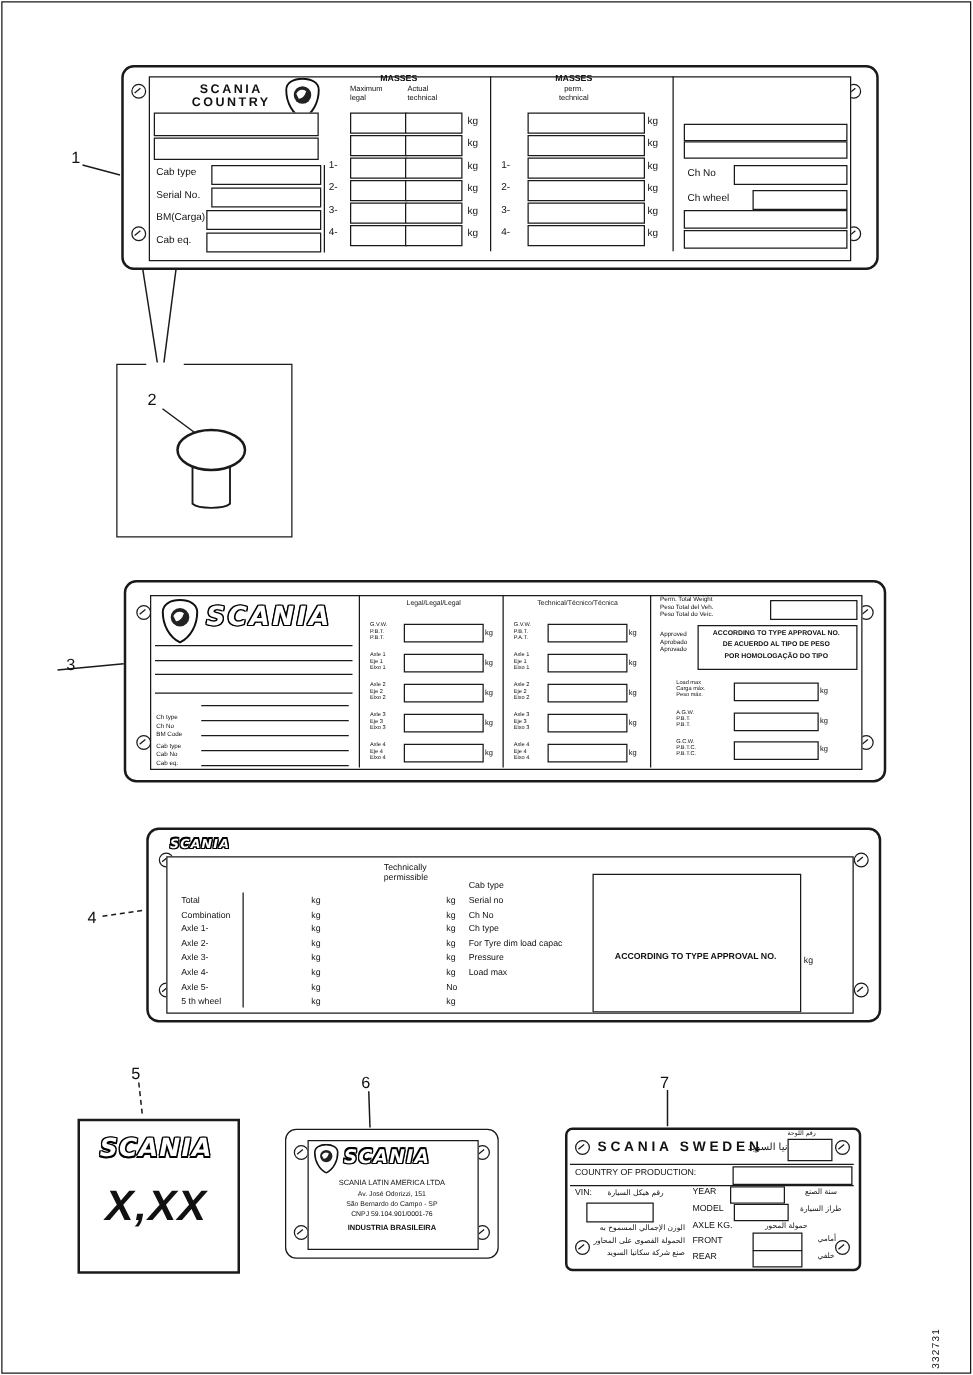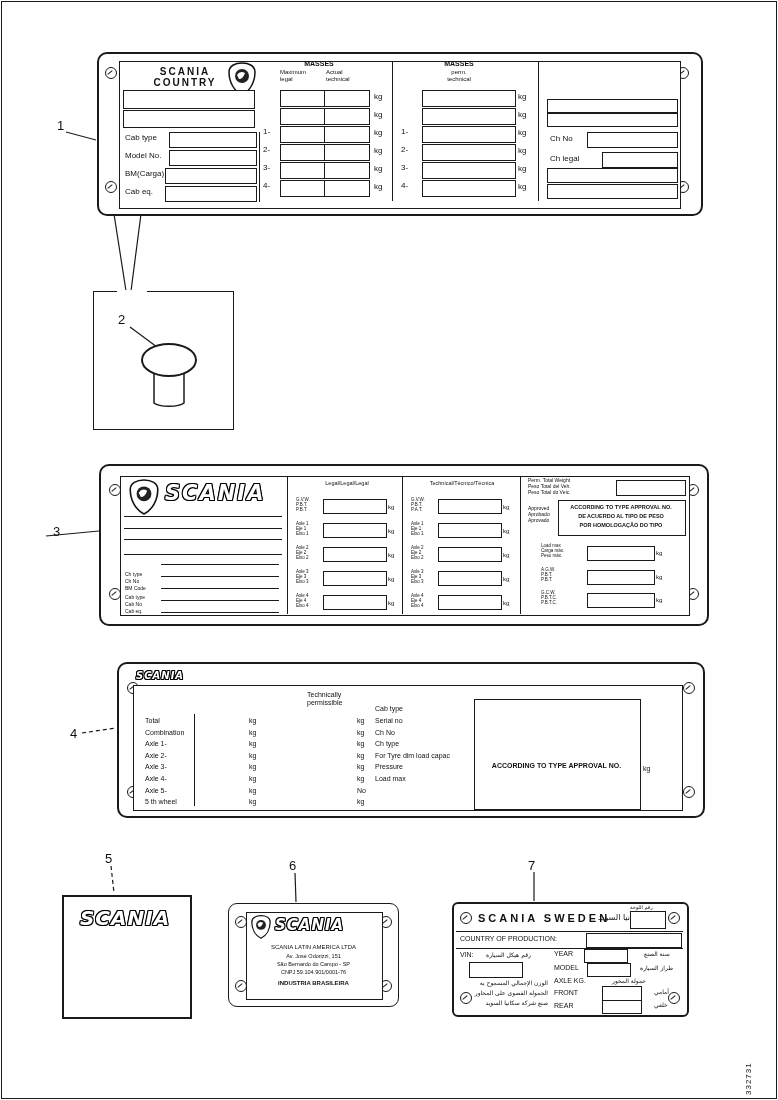--- a/index.html
+++ b/index.html
@@ -67,21 +67,21 @@
     </div>
     <svg style="left:128px;top:8px;" width="30" height="34" viewBox="0 0 30 34">
       <path d="M15 1 C22 1 28 4 28 10 C28 20 23 29 15 33 C7 29 2 20 2 10 C2 4 8 1 15 1 Z" fill="none" stroke="#111" stroke-width="1.5"></path>
       <circle cx="15" cy="14" r="7" fill="#222"></circle>
       <path d="M10 13 Q13 8 18 11 Q16 17 12 17 Z" fill="#fff"></path>
     </svg>
     <div class="rect" style="left:24px;top:36px;width:130px;height:17px;"></div>
     <div class="rect" style="left:24px;top:56px;width:130px;height:16px;"></div>
     <div class="t t8" style="left:26px;top:80px;">Cab type</div>
     <div class="rect" style="left:70px;top:78px;width:86px;height:14px;"></div>
-    <div class="t t8" style="left:26px;top:98px;">Model No.</div>
+    <div class="t t8" style="left:26px;top:98px;">Serial No.</div>
     <div class="rect" style="left:70px;top:96px;width:86px;height:14px;"></div>
     <div class="t t8" style="left:26px;top:116px;">BM(Carga)</div>
     <div class="rect" style="left:66px;top:114px;width:90px;height:14px;"></div>
     <div class="t t8" style="left:26px;top:134px;">Cab  eq.</div>
     <div class="rect" style="left:66px;top:132px;width:90px;height:14px;"></div>
     <div class="vl" style="left:160px;top:78px;height:70px;"></div>
 
     <div class="t t7 b ctr" style="left:185px;top:6px;width:70px;">MASSES</div>
     <div class="t t6" style="left:181px;top:15px;">
       <span>Maximum</span><br><span>legal</span>
@@ -132,21 +132,21 @@
     <div class="t t8" style="left:419px;top:111px;">kg</div>
     <div class="t t8" style="left:302px;top:128px;">4-</div>
     <div class="rect" style="left:323px;top:126px;width:92px;height:15px;"></div>
     <div class="t t8" style="left:419px;top:129px;">kg</div>
     <div class="vl" style="left:439px;top:7px;height:140px;"></div>
 
     <div class="rect" style="left:448px;top:45px;width:129px;height:12px;"></div>
     <div class="rect" style="left:448px;top:59px;width:129px;height:12px;"></div>
     <div class="t t8" style="left:451px;top:81px;">Ch No</div>
     <div class="rect" style="left:488px;top:78px;width:89px;height:14px;"></div>
-    <div class="t t8" style="left:451px;top:101px;">Ch legal</div>
+    <div class="t t8" style="left:451px;top:101px;">Ch wheel</div>
     <div class="rect" style="left:503px;top:98px;width:74px;height:14px;"></div>
     <div class="rect" style="left:448px;top:114px;width:129px;height:13px;"></div>
     <div class="rect" style="left:448px;top:130px;width:129px;height:13px;"></div>
   </div>
 
   <div style="position:absolute;left:93px;top:291px;width:139px;height:137px;border:1.3px solid #1a1a1a;">
     <div style="position:absolute;left:23px;top:-2px;width:30px;height:3px;background:#fff;"></div>
   </div>
 
   <div class="plate" style="left:99px;top:464px;width:606px;height:158px;">
@@ -308,20 +308,21 @@
     <div class="t t7" style="left:256px;top:99px;">Pressure</div>
     <div class="t t7" style="left:256px;top:111px;">Load max</div>
 
     <div class="rect" style="left:355px;top:35px;width:165px;height:109px;"></div>
     <div class="t t7 b ctr" style="left:357px;top:98px;width:161px;">ACCORDING TO TYPE APPROVAL NO.</div>
     <div class="t t7" style="left:524px;top:101px;">kg</div>
   </div>
 
   <div style="position:absolute;left:62px;top:895px;width:126px;height:120px;border:2px solid #1a1a1a;background:#fff;">
     <div class="t brand ctr" style="left:4px;top:10px;width:114px;font-size:20px;letter-spacing:1px;">SCANIA</div>
+    <div class="t b ctr" style="left:2px;top:50px;width:118px;font-size:34px;font-style:italic;letter-spacing:1px;">X,XX</div>
   </div>
 
   <div style="position:absolute;left:228px;top:903px;width:169px;height:102px;border:1.5px solid #1a1a1a;border-radius:9px;background:#fff;">
     <div class="screw" style="left:6px;top:12px;"></div>
     <div class="screw" style="left:6px;top:76px;"></div>
     <div class="screw" style="left:151px;top:12px;"></div>
     <div class="screw" style="left:151px;top:76px;"></div>
     <div class="rect" style="left:17px;top:8px;width:135px;height:86px;"></div>
     <svg style="left:21px;top:11px;" width="22" height="24" viewBox="0 0 30 34">
       <path d="M15 1 C22 1 28 4 28 10 C28 20 23 29 15 33 C7 29 2 20 2 10 C2 4 8 1 15 1 Z" fill="none" stroke="#111" stroke-width="1.8"></path>

